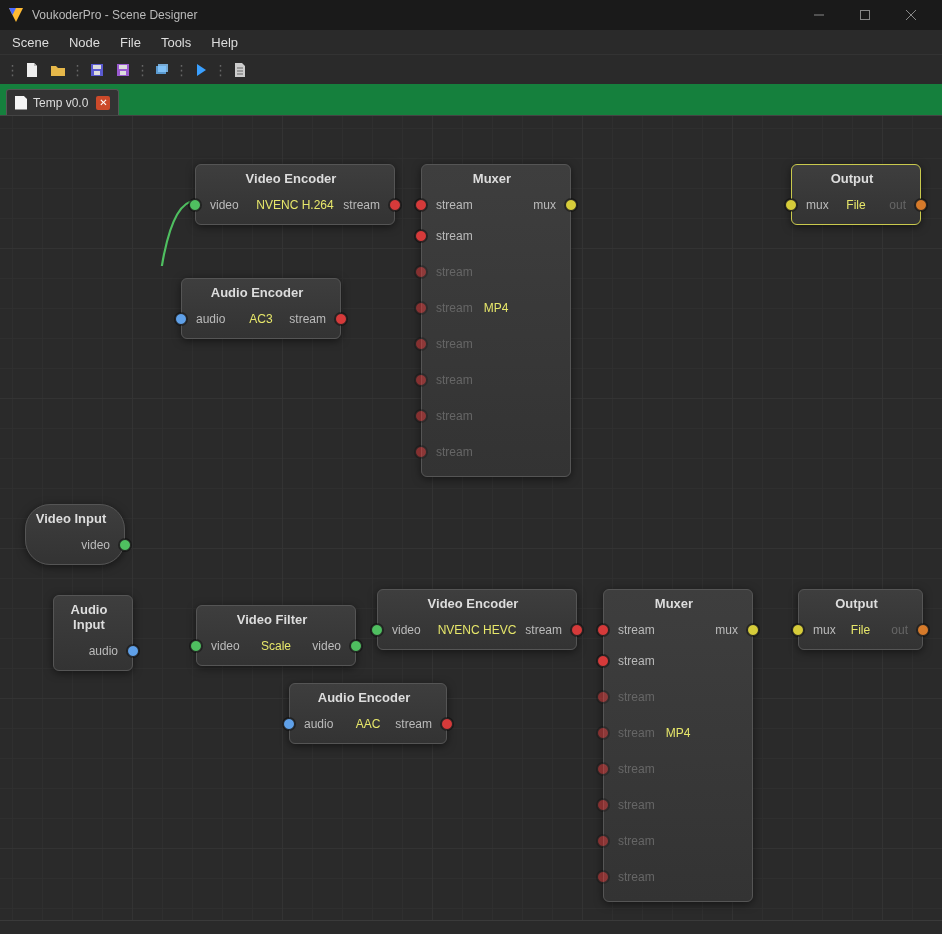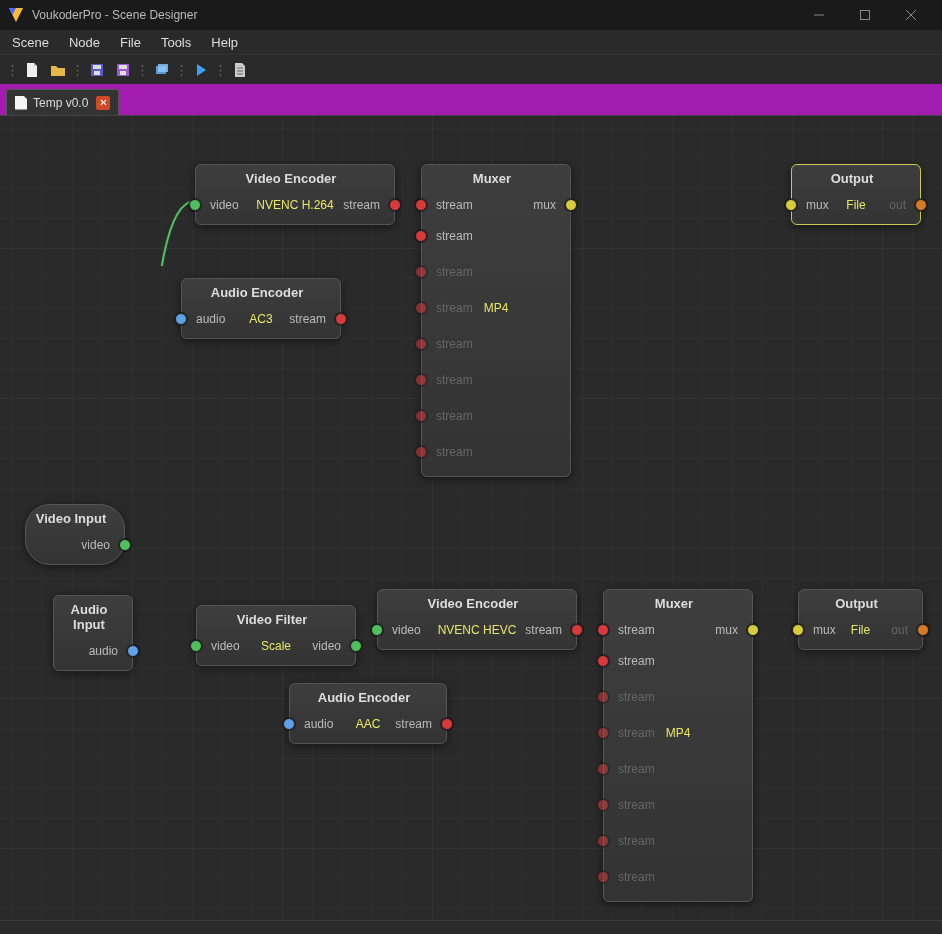--- a/index.html
+++ b/index.html
@@ -12,21 +12,21 @@
   .titlebar .winbtn svg { stroke: #888; }
   
   .menubar { height: 24px; background: #2a2a2a; display: flex; align-items: center; padding: 0 2px; font-size: 13px; }
   .menubar .menuitem { padding: 3px 10px; cursor: pointer; color: #ddd; }
   
   .toolbar { height: 30px; background: #2a2a2a; border-top: 1px solid #333; display: flex; align-items: center; padding: 0 6px; }
   .toolbar .tbtn { width: 22px; height: 22px; margin: 0 2px; display: flex; align-items: center; justify-content: center; cursor: pointer; }
   .toolbar .tsep { width: 5px; height: 18px; margin: 0 4px; display: flex; align-items: center; justify-content: center; }
   .toolbar .tsep::before { content: "⋮"; color: #666; font-size: 14px; }
   
-  .tabbar { height: 32px; background: #a21caf; display: flex; align-items: flex-end; padding: 6px 6px 0 6px; border-bottom: 1px solid #444; }
+  .tabbar { height: 32px; background: #15803d; display: flex; align-items: flex-end; padding: 6px 6px 0 6px; border-bottom: 1px solid #444; }
   .tab { height: 26px; background: #333; border: 1px solid #555; border-bottom: none; padding: 0 8px; display: flex; align-items: center; font-size: 12px; color: #ddd; cursor: pointer; border-radius: 3px 3px 0 0; }
   .tab .doc-icon { width: 12px; height: 14px; background: #f5f5f5; margin-right: 6px; clip-path: polygon(0 0, 70% 0, 100% 25%, 100% 100%, 0 100%); }
   .tab .close { width: 14px; height: 14px; background: #cc4a2a; color: #fff; font-size: 10px; margin-left: 8px; display: flex; align-items: center; justify-content: center; border-radius: 2px; cursor: pointer; }
   
   .canvas { position: absolute; top: 116px; left: 0; right: 0; bottom: 14px; background: #2a2a2a;
     background-image:
       linear-gradient(#333 1px, transparent 1px),
       linear-gradient(90deg, #333 1px, transparent 1px),
       linear-gradient(#2f2f2f 1px, transparent 1px),
       linear-gradient(90deg, #2f2f2f 1px, transparent 1px);

